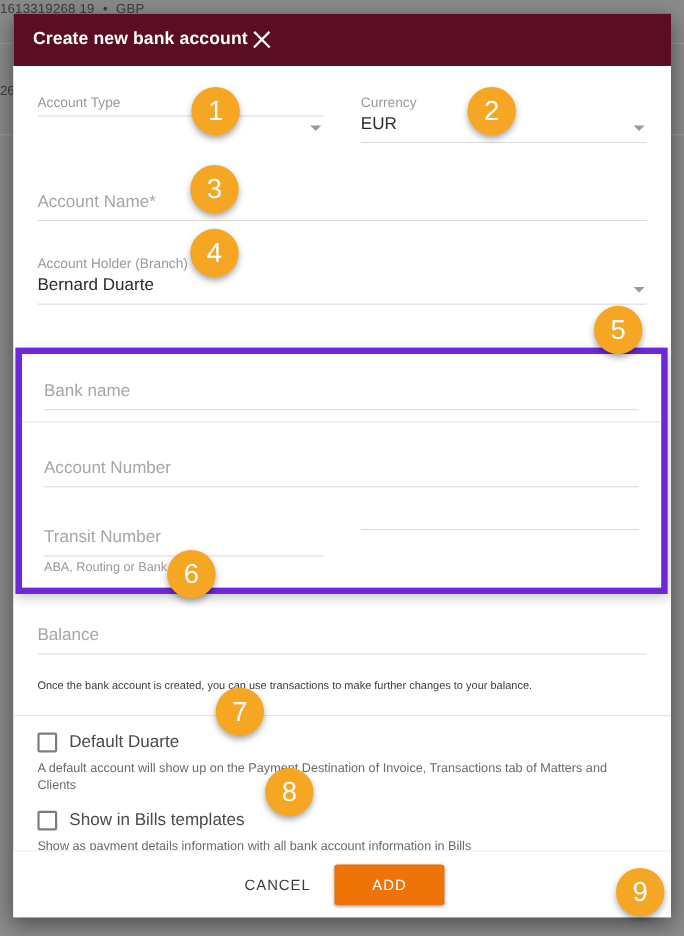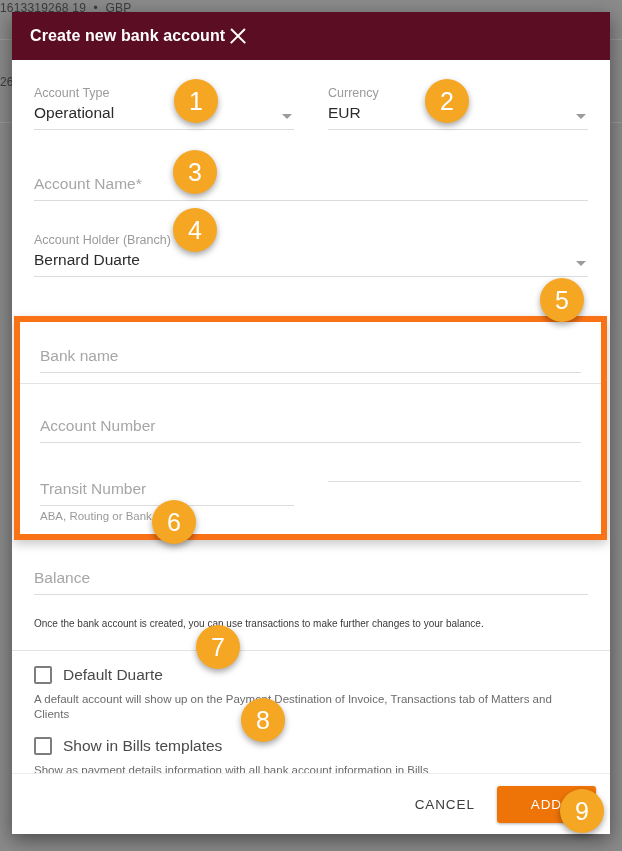--- a/index.html
+++ b/index.html
@@ -166,21 +166,21 @@
     padding: 14px 22px 0 22px;
   }
   #sec-top .field-row + .field-row { margin-top: 20px; }
 
   
   #bank-block {
     position: absolute;
     left: 2px;
     top: 256px;
     width: 593px;
-    border: 6px solid #f97316;
+    border: 6px solid #6d28d9;
     background: #fff;
     box-shadow: 0 4px 10px rgba(0,0,0,.22);
   }
   #bank-inner { padding: 8px 20px 10px 20px; background:#fff; }
   #bank-divider {
     height: 1px;
     background: #e3e3e3;
     margin: 10px -20px 0 -20px;
   }
 
@@ -241,21 +241,21 @@
   
   #modal-footer {
     position: absolute;
     left: 0;
     bottom: 0;
     width: 598px;
     height: 61px;
     border-top: 1px solid #ededed;
     display: flex;
     align-items: center;
-    justify-content: flex-end;
+    justify-content: center;
     gap: 4px;
     padding-right: 14px;
     background: #fff;
   }
   #cancel-button {
     font-size: 13.5px;
     letter-spacing: .9px;
     color: #3c3c3c;
     background: transparent;
     border: none;
@@ -313,21 +313,20 @@
     <div id="close-btn"></div>
   </div>
 
   <div id="modal-body">
 
     <div id="sec-top">
 
       <div class="field-row">
         <div class="field">
           <div class="flabel">Account Type</div>
-          <div class="fvalue">Operational</div>
           <div class="caret"></div>
           <div class="funder"></div>
         </div>
         <div class="field">
           <div class="flabel">Currency</div>
           <div class="fvalue">EUR</div>
           <div class="caret"></div>
           <div class="funder"></div>
         </div>
       </div>

